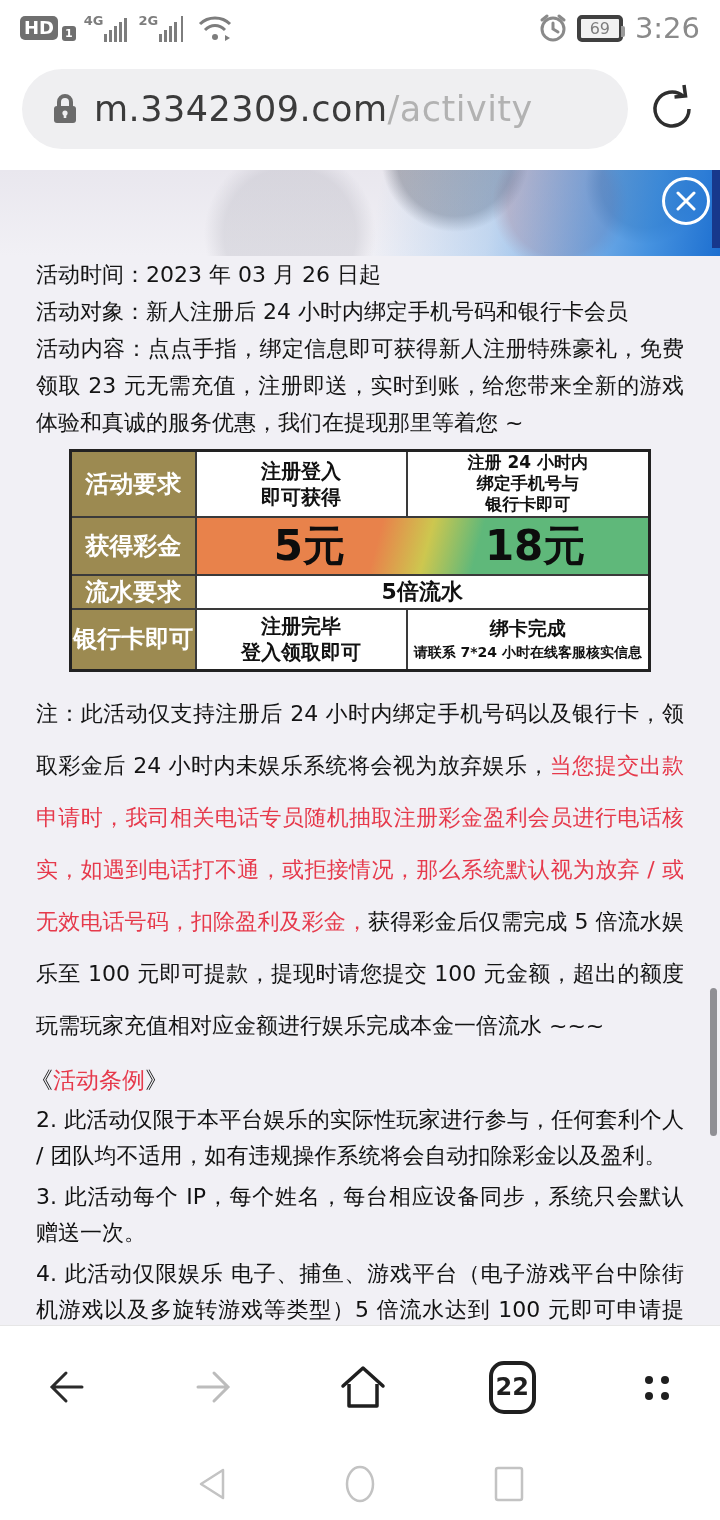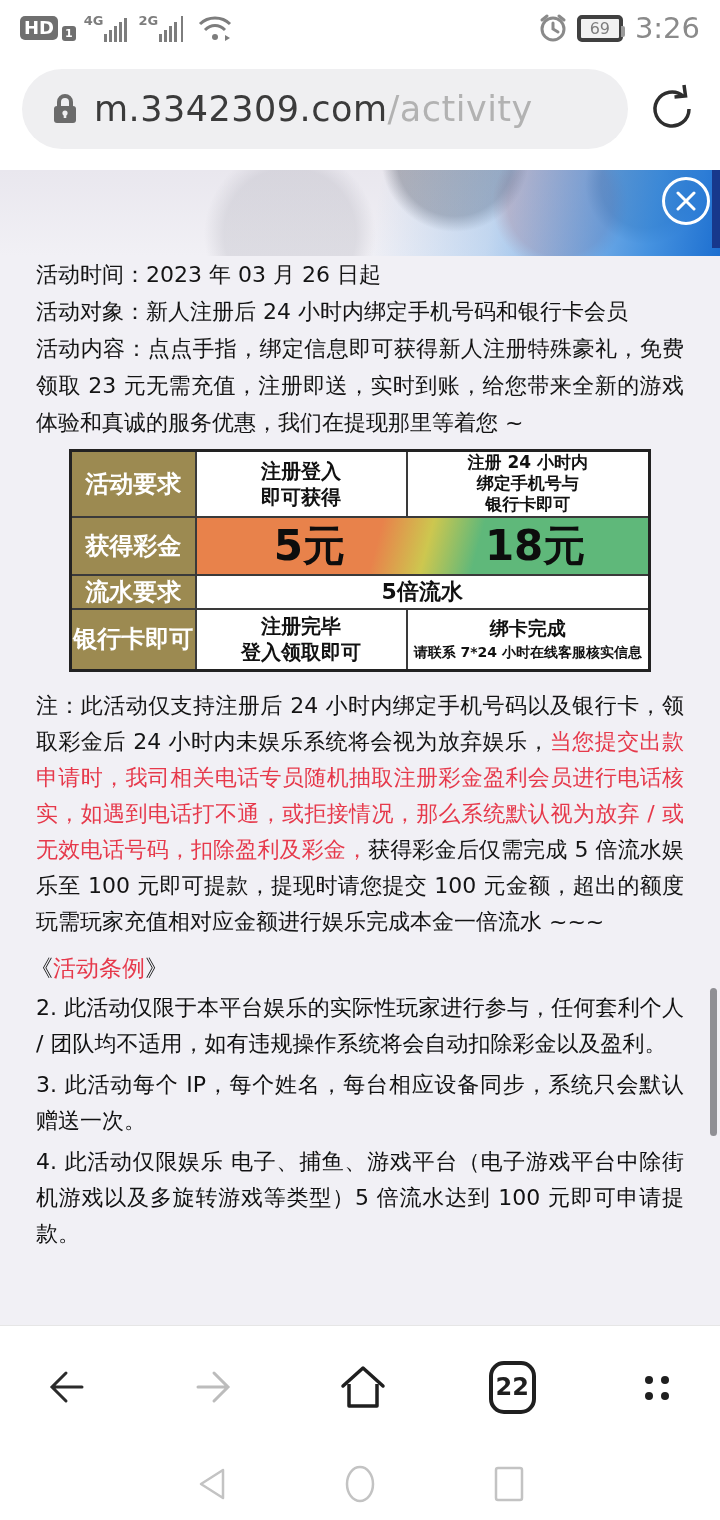--- a/index.html
+++ b/index.html
@@ -63,21 +63,21 @@
   .div-line.right::after { left:-2px; }
   .ribbon { display:flex; align-items:center; gap:8px; margin:0 6px; }
   .ribbon-hex { background:linear-gradient(180deg,#ad955e,#8c7540); color:#fff;
     font-size:27px; font-weight:bold; letter-spacing:3px; padding:0 28px;
     height:50px; display:flex; align-items:center;
     clip-path:polygon(15px 0,calc(100% - 15px) 0,100% 50%,calc(100% - 15px) 100%,15px 100%,0 50%); }
 
   
   .text-block { padding:0 36px; font-size:22px; line-height:37px; color:#141414;
     text-align:justify; }
-  .note-block { padding:0 36px; font-size:22px; line-height:36px; margin-top:16px;
+  .note-block { padding:0 36px; font-size:22px; line-height:52px; margin-top:16px;
     text-align:justify; color:#141414; }
   .red { color:#e6394b; }
   .rules-title { padding:0 30px; font-size:23px; line-height:36px; margin-top:10px; }
   .rules { padding:0 36px 0 36px; margin-top:4px; }
   .rule { font-size:22px; line-height:36px; margin-bottom:5px; text-align:justify; }
 
   
   .promo-table { width:582px; margin:8px auto 10px auto; border-collapse:collapse;
     border:3px solid #222; background:#fff; }
   .promo-table td { border:2px solid #3a3a3a; text-align:center; vertical-align:middle; }

